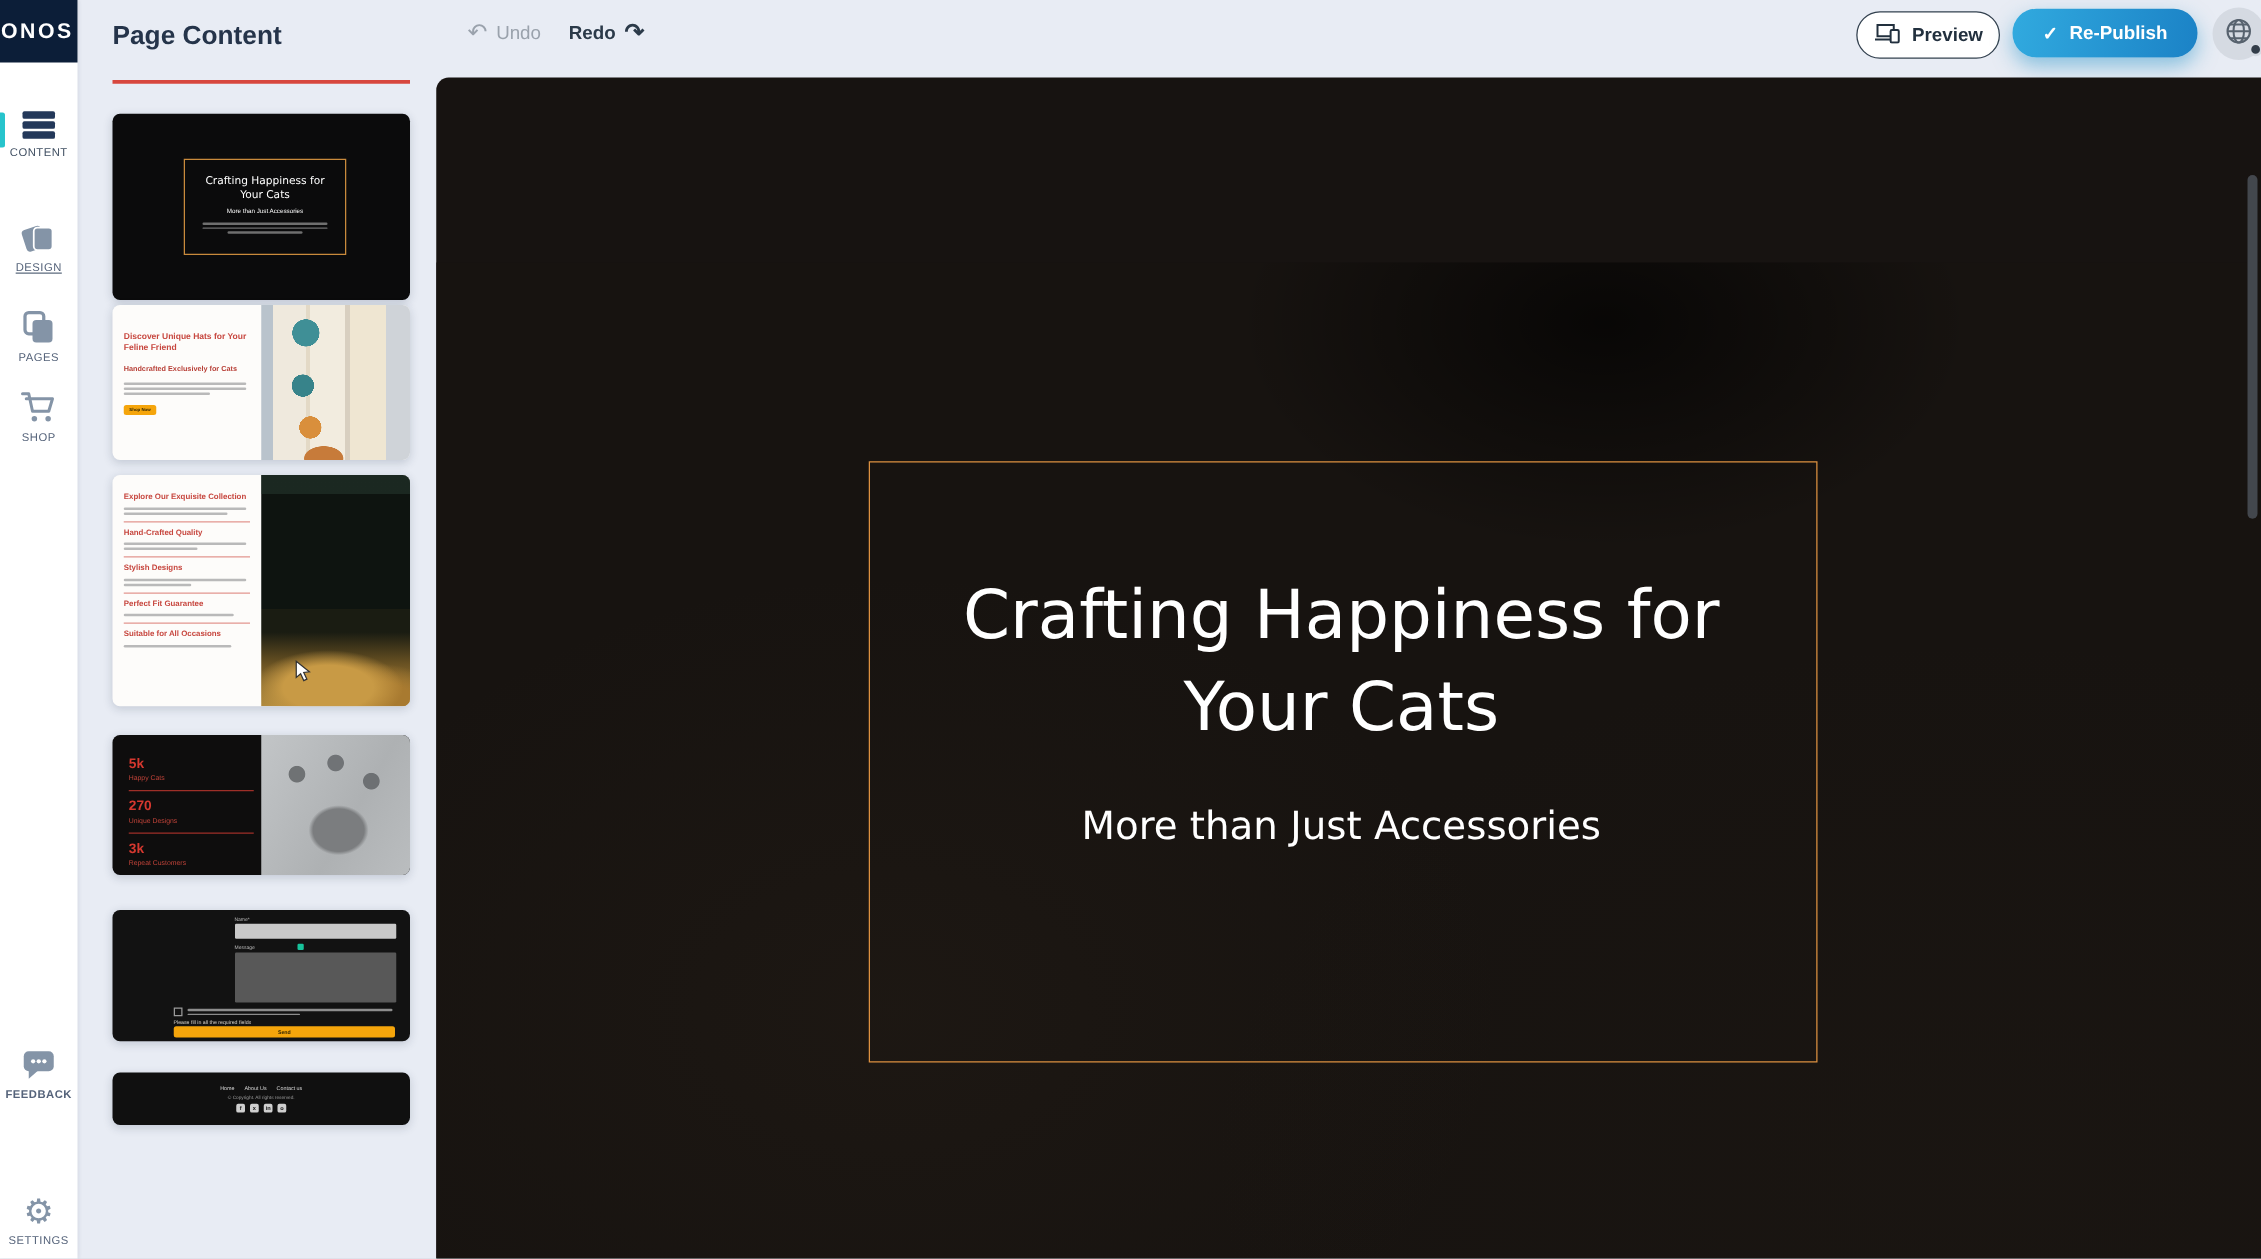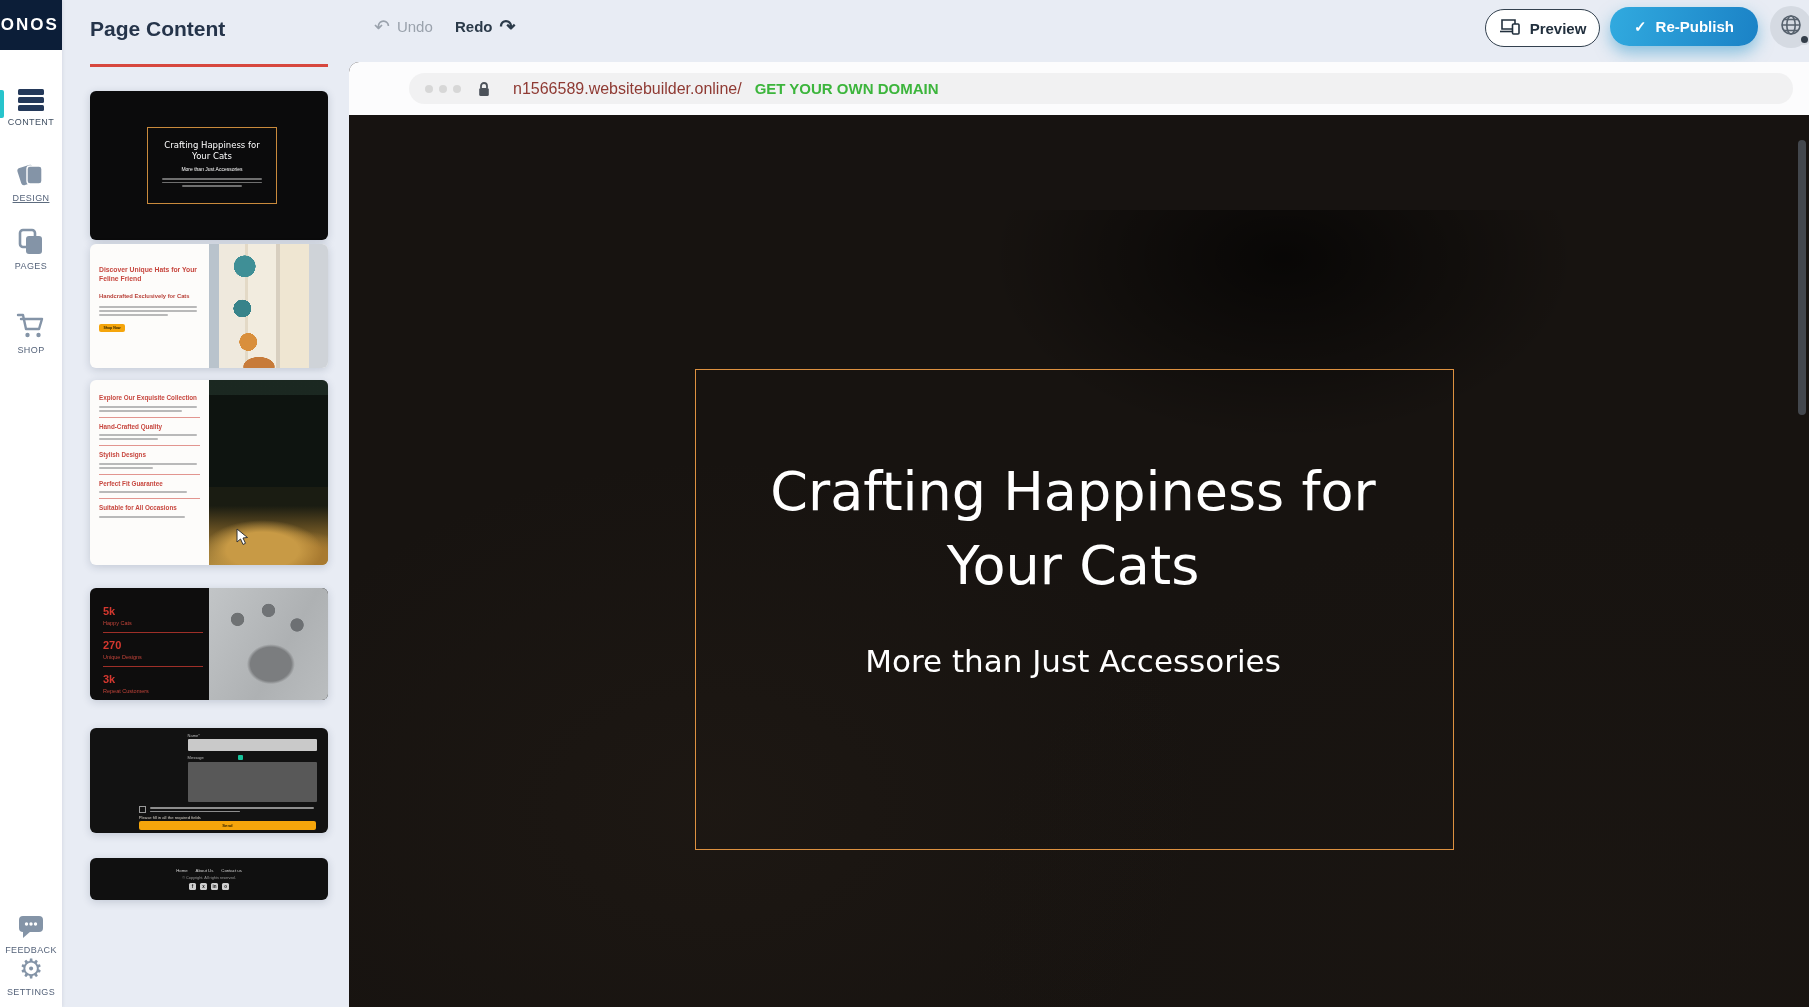--- a/index.html
+++ b/index.html
@@ -214,52 +214,52 @@
       <div class="ric">
         <svg width="30" height="24" viewBox="0 0 30 24" fill="#24395a">
           <rect x="2" y="1" width="26" height="6" rx="1.5"></rect>
           <rect x="2" y="9" width="26" height="6" rx="1.5"></rect>
           <rect x="2" y="17" width="26" height="6" rx="1.5"></rect>
         </svg>
       </div>
       <div class="rlabel">CONTENT</div>
     </div>
 
-    <div class="ritem dim" style="top:160px;text-decoration:underline;">
+    <div class="ritem dim" style="top:176px;text-decoration:underline;">
       <div class="ric">
         <svg width="30" height="28" viewBox="0 0 30 28">
           <rect x="3" y="6" width="16" height="18" rx="3" fill="#8494a7" transform="rotate(-18 11 15)"></rect>
           <rect x="11" y="6" width="15" height="18" rx="3" fill="#8494a7" stroke="#ffffff" stroke-width="1.4"></rect>
         </svg>
       </div>
       <div class="rlabel">DESIGN</div>
     </div>
 
-    <div class="ritem dim" style="top:228px;">
+    <div class="ritem dim" style="top:248px;">
       <div class="ric">
         <svg width="28" height="28" viewBox="0 0 28 28">
           <rect x="3" y="2" width="15" height="17" rx="3" fill="none" stroke="#8494a7" stroke-width="2.6"></rect>
           <rect x="9" y="8" width="16" height="18" rx="3" fill="#8494a7"></rect>
         </svg>
       </div>
       <div class="rlabel">PAGES</div>
     </div>
 
     <div class="ritem dim" style="top:312px;">
       <div class="ric">
         <svg width="30" height="28" viewBox="0 0 30 28" fill="none" stroke="#8494a7" stroke-width="2.4">
           <path d="M2 3 h5 l3 14 h13 l3 -10 h-21" stroke-linejoin="round" stroke-linecap="round"></path>
           <circle cx="11.5" cy="23" r="2.2" fill="#8494a7" stroke="none"></circle>
           <circle cx="22.5" cy="23" r="2.2" fill="#8494a7" stroke="none"></circle>
         </svg>
       </div>
       <div class="rlabel">SHOP</div>
     </div>
 
-    <div class="ritem dim" style="top:912px;">
+    <div class="ritem dim" style="top:837px;font-weight:bold;">
       <div class="ric">
         <svg width="28" height="26" viewBox="0 0 28 26">
           <rect x="2" y="2" width="24" height="16" rx="4" fill="#8494a7"></rect>
           <path d="M6 16 l0 8 l8 -7 z" fill="#8494a7"></path>
           <circle cx="9.5" cy="10" r="1.7" fill="#fff"></circle>
           <circle cx="14" cy="10" r="1.7" fill="#fff"></circle>
           <circle cx="18.5" cy="10" r="1.7" fill="#fff"></circle>
         </svg>
       </div>
       <div class="rlabel">FEEDBACK</div>
@@ -385,37 +385,20 @@
   </div>
 
   <div class="cursor">
     <svg width="14" height="18" viewBox="0 0 14 18">
       <path d="M1 1 L1 14 L4.5 11 L7 16.5 L9.5 15.3 L7 10 L11.5 9.5 Z" fill="#fff" stroke="#333" stroke-width="1"></path>
     </svg>
   </div>
 
   <section class="canvas">
 
-    <div class="browserbar">
-      <div class="urlpill">
-        <div class="dots">
-          <span class="dot"></span>
-            <span class="dot"></span>
-            <span class="dot"></span>
-        </div>
-        <span class="lockwrap">
-          <svg width="14" height="16" viewBox="0 0 14 16">
-            <path d="M4 7 V5 a3 3 0 0 1 6 0 V7" fill="none" stroke="#4c525a" stroke-width="1.8"></path>
-            <rect x="2.2" y="7" width="9.6" height="8" rx="1.5" fill="#4c525a"></rect>
-          </svg>
-        </span>
-        <span class="urltext">n1566589.websitebuilder.online/</span>
-        <span class="domaincta">GET YOUR OWN DOMAIN</span>
-      </div>
-    </div>
 
 
     <div class="hero">
       <div class="selection"></div>
       <div class="herocopy">
         <h1 class="herotitle">
           <div>Crafting Happiness for</div>
           <div>Your Cats</div>
         </h1>
         <h2 class="herosub">More than Just Accessories</h2>

